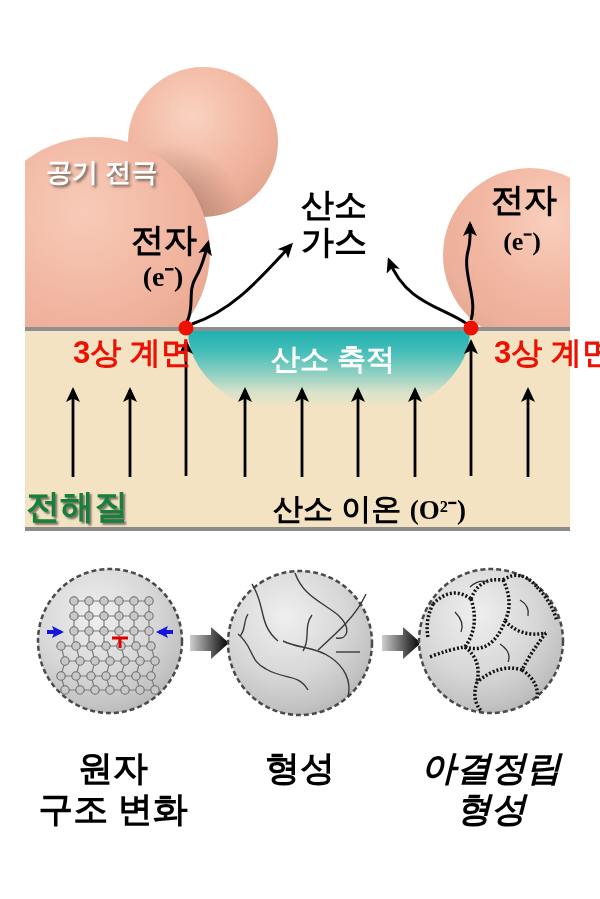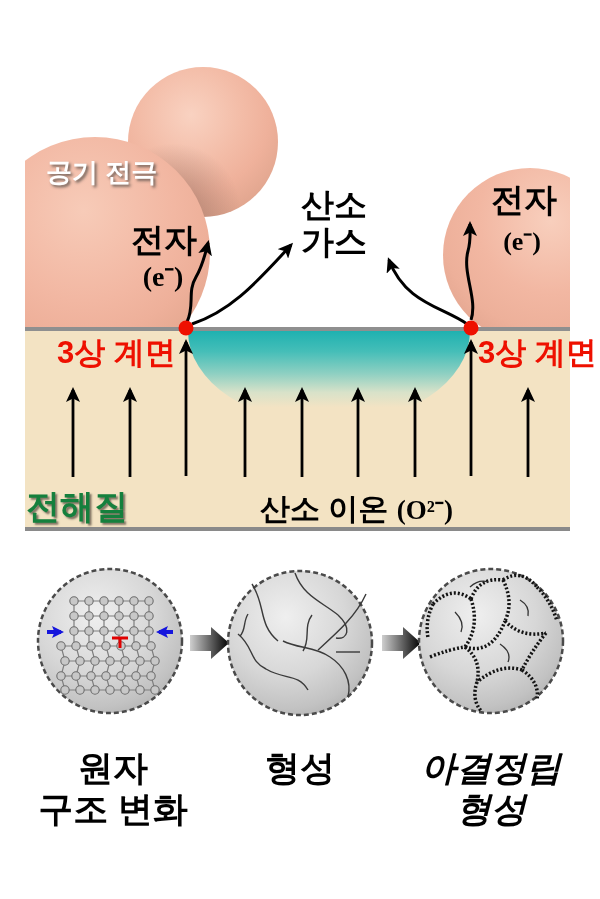--- a/index.html
+++ b/index.html
@@ -26,26 +26,26 @@
   .lbl{position:absolute;z-index:6;font-weight:bold;white-space:nowrap;color:#000;}
   .ctr{transform:translateX(-50%);}
   .serif{font-family:"Liberation Serif",serif;}
   .air{left:46px;top:155px;font-size:26px;color:#fff;text-shadow:2px 2px 3px rgba(100,88,82,.95);}
   .etitle-l{left:164px;top:218px;font-size:33px;}
   .esym-l{left:163px;top:256px;font-size:28px;}
   .etitle-r{left:524px;top:178px;font-size:33px;}
   .esym-r{left:522px;top:222px;font-size:26px;}
   .ogas{left:334px;top:186px;font-size:33px;text-align:center;line-height:37px;}
   .ogas .sym{font-size:31px;}
-  .tpb{font-size:31px;color:#ee1000;top:332px;}
+  .tpb{font-size:31px;color:#ee1000;top:332px;margin-left:16px;}
   .tpb-l{left:57px;}
   .tpb-r{left:478px;}
   .oaccum{left:333px;top:340px;font-size:29px;color:#fff;}
   .elyte{left:26px;top:484px;font-size:34px;color:#15803d;text-shadow:2px 2px 2px rgba(120,108,92,.95);text-align:center;}
-  .oion{left:260px;top:489px;font-size:30px;}
+  .oion{left:273px;top:489px;font-size:30px;}
   .oion .serif{font-size:27px;}
   .stage-label{position:absolute;top:747px;z-index:6;transform:translateX(-50%);
     text-align:center;font-size:35px;font-weight:bold;line-height:1.18;color:#000;white-space:nowrap;}
   .sl1{left:113px;} .sl2{left:300px;} .sl3{left:491px;font-style:italic;}
 </style>
 </head>
 <body>
 
 <div class="scene">
 
@@ -210,20 +210,21 @@
     <div>산소</div>
     <div>가스</div>
   </div>
 
   <div class="lbl ctr etitle-r">전자</div>
   <div class="lbl ctr esym-r serif">(e⁻)</div>
 
   <div class="lbl tpb tpb-l">3상 계면</div>
   <div class="lbl tpb tpb-r">3상 계면</div>
 
+  <div class="lbl ctr oaccum">산소 축적</div>
 
   <div class="lbl elyte">전해질</div>
 
   <div class="lbl oion">
     <span>산소 이온</span>
     <span class="serif">(O²⁻)</span>
   </div>
 
   <div class="stage-label sl1">
     <div>원자</div>

